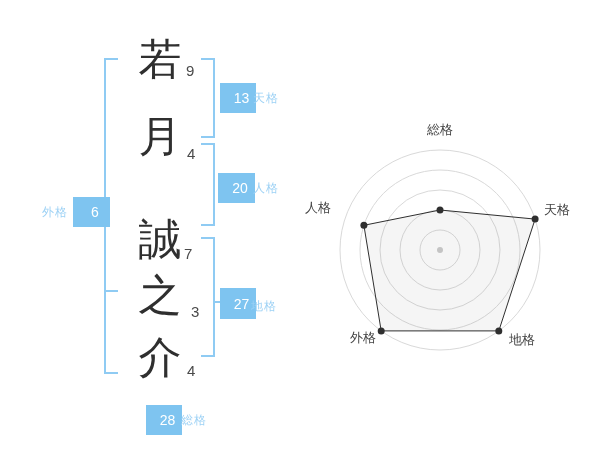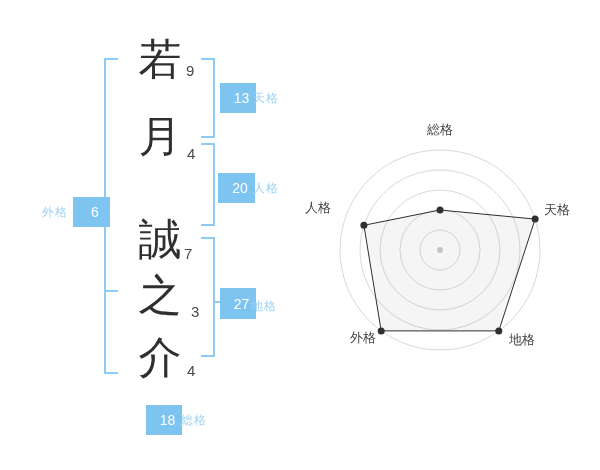--- a/index.html
+++ b/index.html
@@ -67,21 +67,21 @@
 
   <div class="vline" style="left:213px;top:237px;height:120px"></div>
   <div class="tick" style="left:201px;top:237px;width:13px"></div>
   <div class="tick" style="left:201px;top:355px;width:13px"></div>
   <div class="tick" style="left:215px;top:301px;width:6px"></div>
 
   <div class="badge" style="left:220px;top:83px;width:29px;height:30px">13</div>
   <div class="badge" style="left:218px;top:173px;width:30px;height:30px">20</div>
   <div class="badge" style="left:220px;top:288px;width:29px;height:31px">27</div>
   <div class="badge" style="left:73px;top:197px;width:30px;height:30px">6</div>
-  <div class="badge" style="left:146px;top:405px;width:29px;height:30px">18</div>
+  <div class="badge" style="left:146px;top:405px;width:29px;height:30px">28</div>
 
   <div class="kaku-label" style="left:253px;top:92px">天格</div>
   <div class="kaku-label" style="left:253px;top:182px">人格</div>
   <div class="kaku-label" style="left:251px;top:300px">地格</div>
   <div class="kaku-label" style="left:42px;top:206px">外格</div>
   <div class="kaku-label" style="left:181px;top:414px">総格</div>
 
   <svg id="radar" width="300" height="250" viewBox="0 0 300 250">
       <circle cx="150" cy="140" r="20" fill="none" stroke="#d9d9d9" stroke-width="1"></circle>
       <circle cx="150" cy="140" r="40" fill="none" stroke="#d9d9d9" stroke-width="1"></circle>

